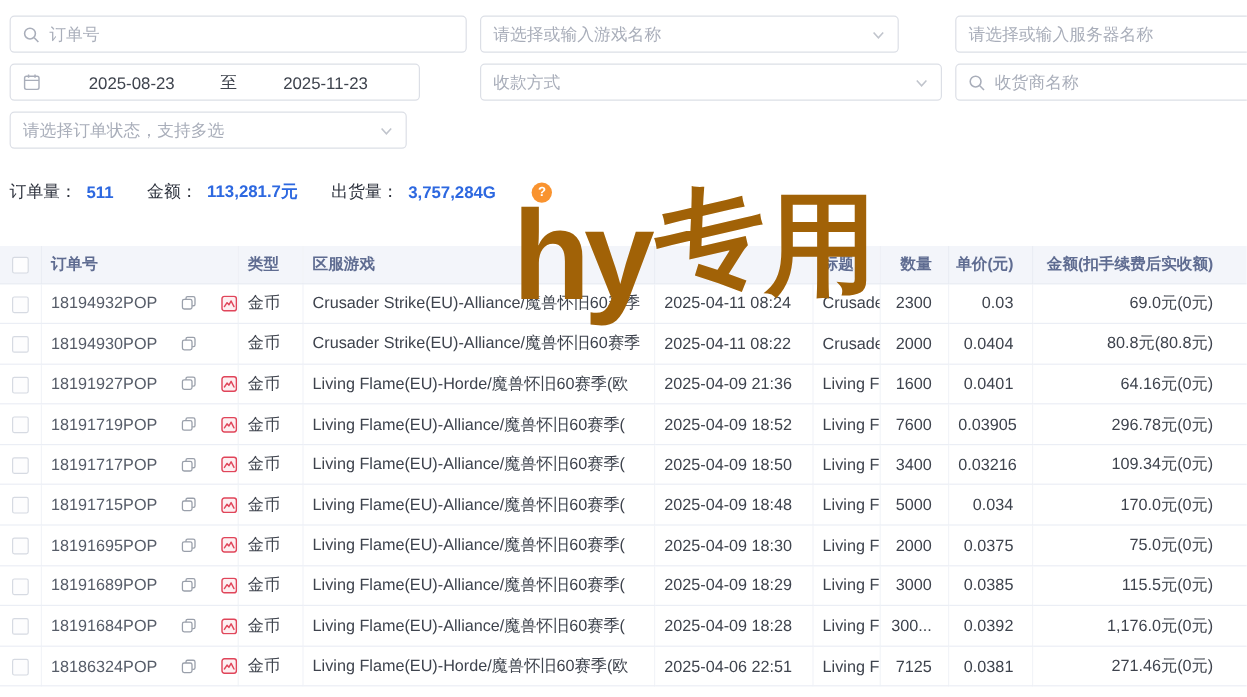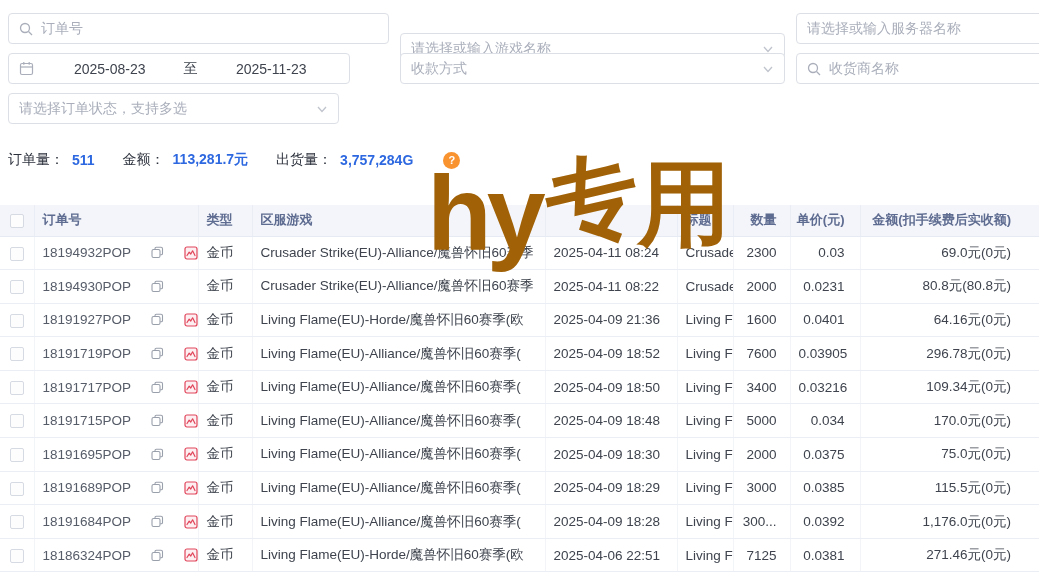--- a/index.html
+++ b/index.html
@@ -7,21 +7,21 @@
     font-family:"Liberation Sans","DejaVu Sans",sans-serif; }
   .screen { position:relative; width:1039px; height:581px; background:#fff; }
 
   
   .inp { position:absolute; height:31px; border:1px solid #dcdfe6; border-radius:4px;
     background:#fff; display:flex; align-items:center; padding:0 10px; font-size:14px; }
   .ph { color:#a9aeba; white-space:nowrap; overflow:hidden; }
   .inp svg.lead { margin-right:8px; flex:none; }
   .chev { margin-left:auto; flex:none; }
   .f-order  { left:8px;   top:13px; width:381px; }
-  .f-game   { left:400px; top:13px; width:385px;margin-top:20px; }
+  .f-game   { left:400px; top:13px; width:349px; }
   .f-server { left:796px; top:13px; width:385px; }
   .f-date   { left:8px;   top:53px; width:342px; }
   .f-pay    { left:400px; top:53px; width:385px; }
   .f-recv   { left:796px; top:53px; width:385px; }
   .f-status { left:8px;   top:93px; width:331px;font-family:Liberation Mono, monospace; }
   .date-part { flex:1; text-align:center; color:#3e434d; }
   .date-sep  { color:#3e434d; flex:none; padding:0 6px; }
 
   
   .stats { position:absolute; left:8px; top:151px; display:flex; align-items:center;
@@ -206,21 +206,21 @@
                     <polyline points="3,9.5 5.2,6.2 6.8,8 8.6,4.8 11,9.5" fill="none" stroke="#e0455a" stroke-width="1.2" stroke-linejoin="round" stroke-linecap="round"></polyline>
                   </svg>
           </span>
         </span>
       </td>
       <td>金币</td>
       <td>Crusader Strike(EU)-Alliance/魔兽怀旧60赛季</td>
       <td>2025-04-11 08:22</td>
       <td>Crusader</td>
       <td class="c-qty">2000</td>
-      <td class="c-price">0.0231</td>
+      <td class="c-price">0.0404</td>
       <td class="c-amount">80.8元(80.8元)</td>
     </tr>
 
     <tr>
       <td class="c-check"><span class="cb"></span></td>
       <td>
         <span class="c-id-inner">
           <span class="id-text">18191927POP</span>
           <span class="icon-btn">
             <svg width="13" height="13" viewBox="0 0 13 13">

